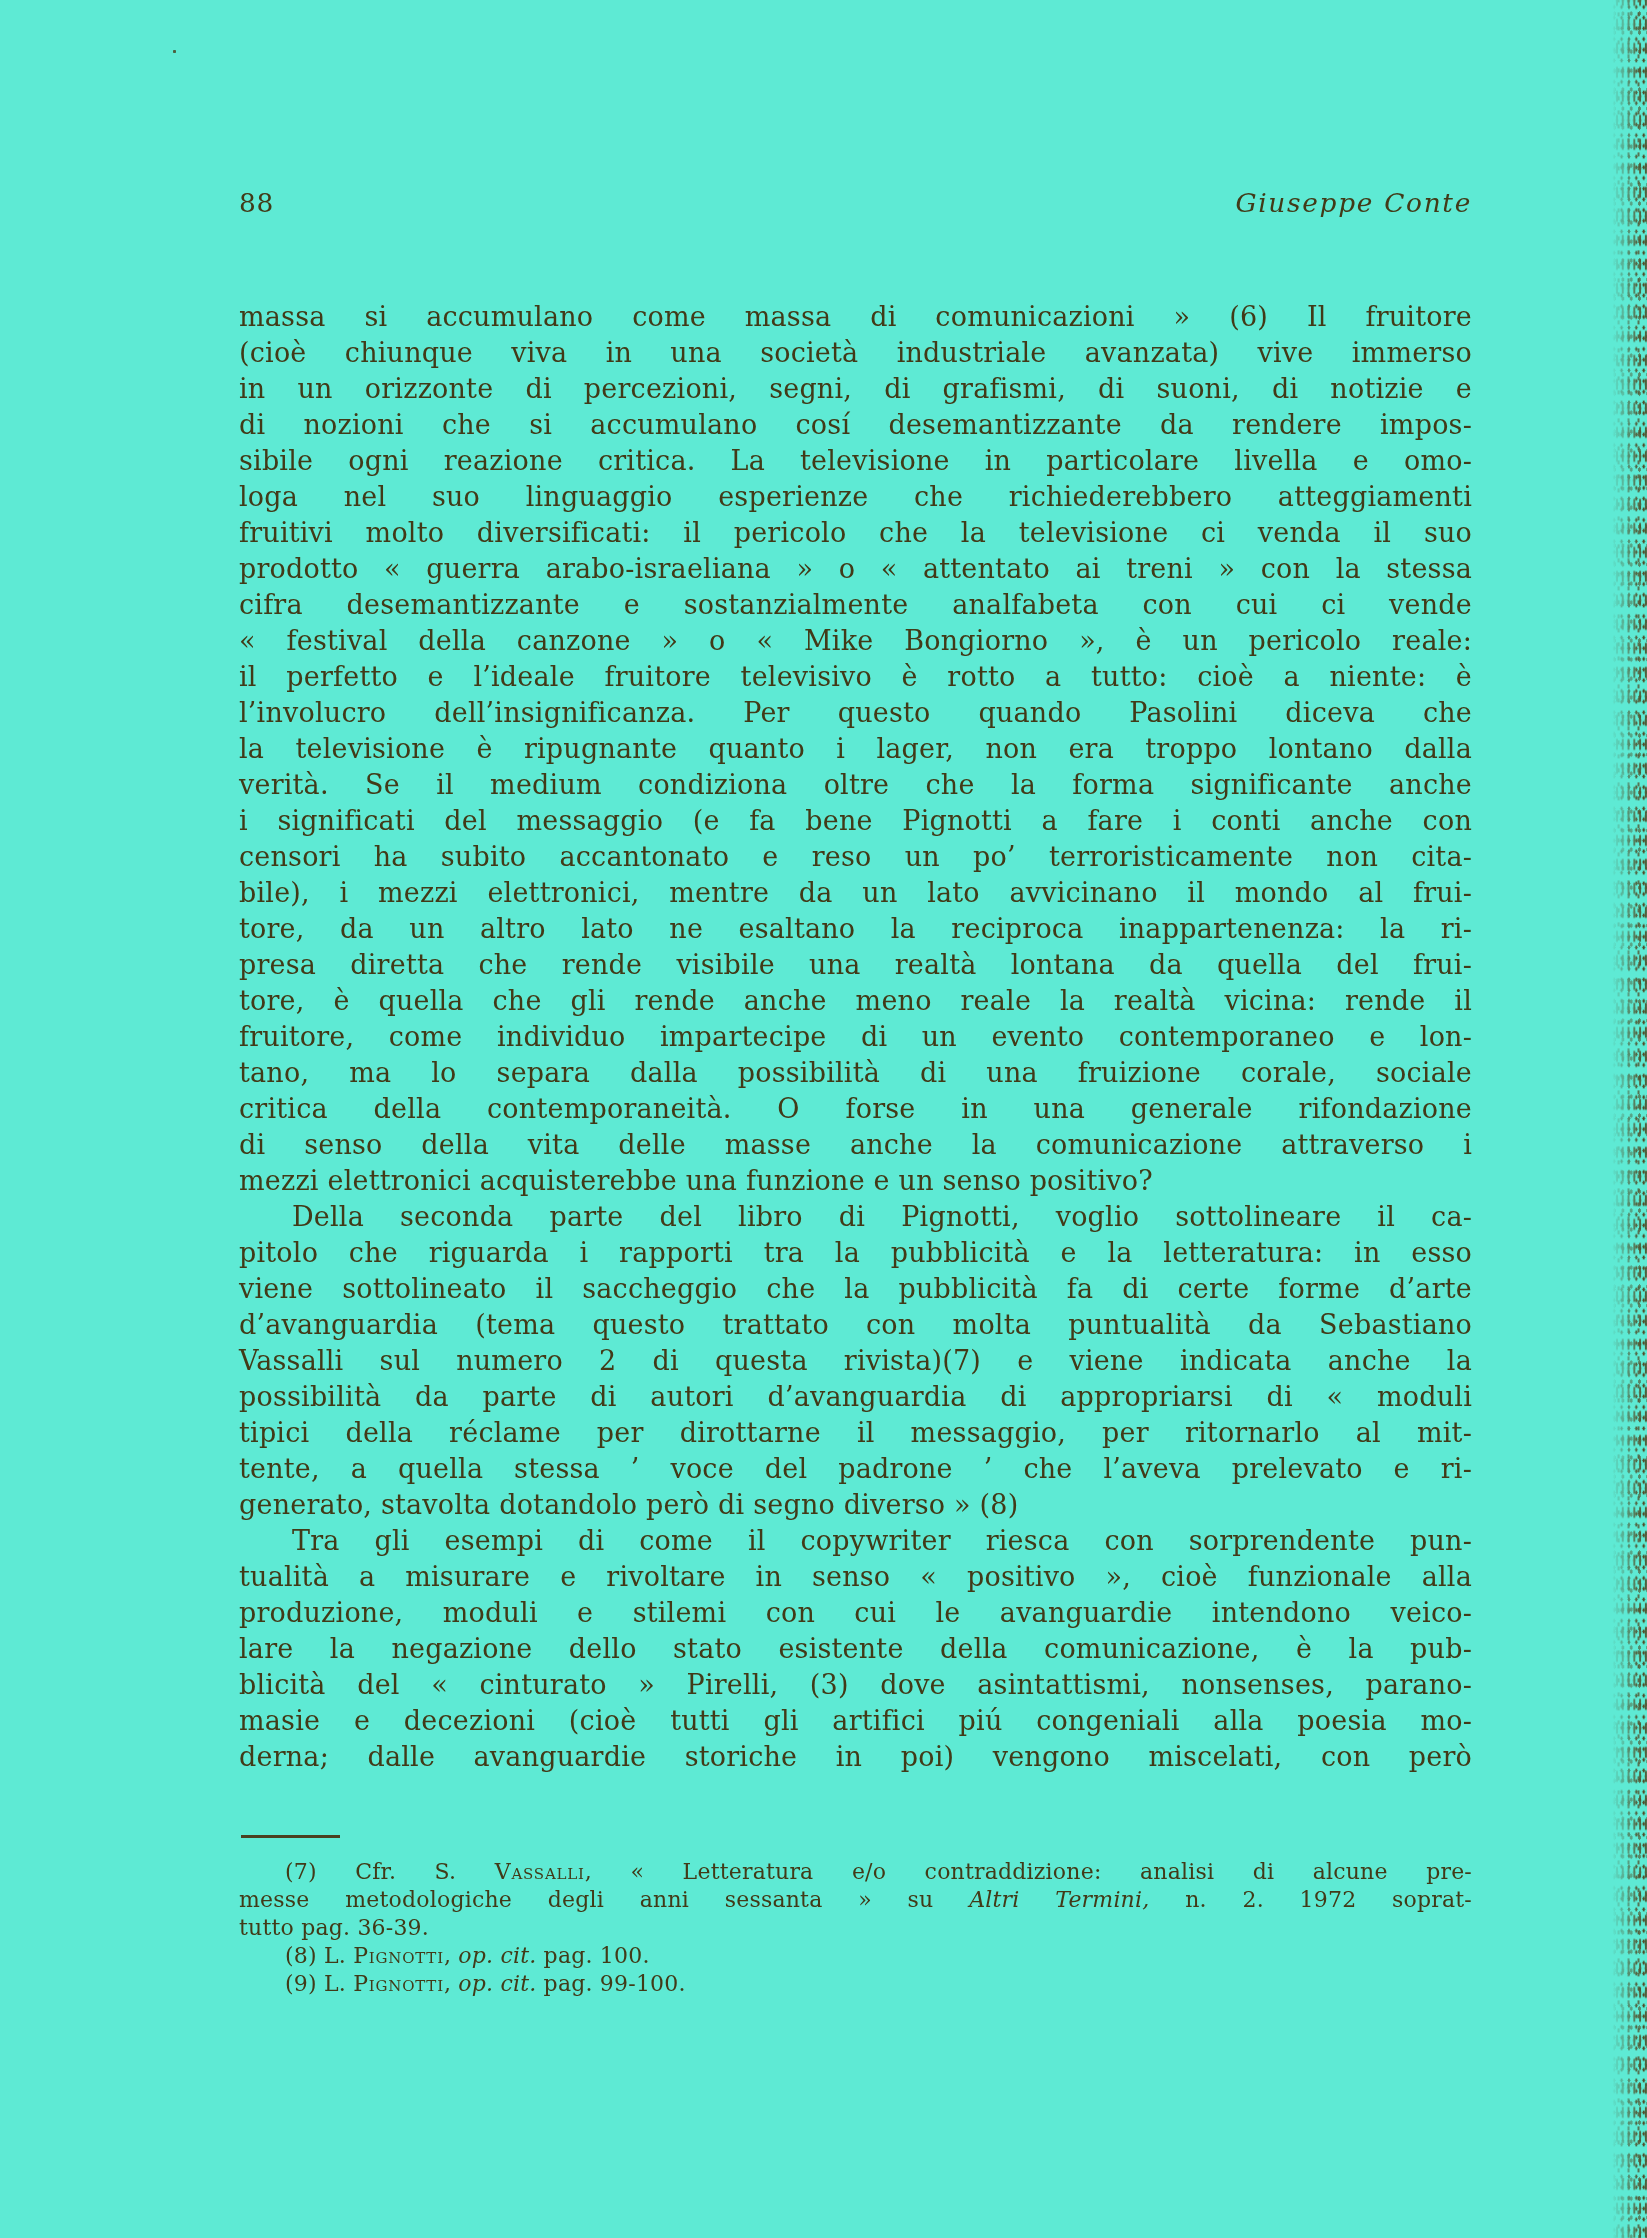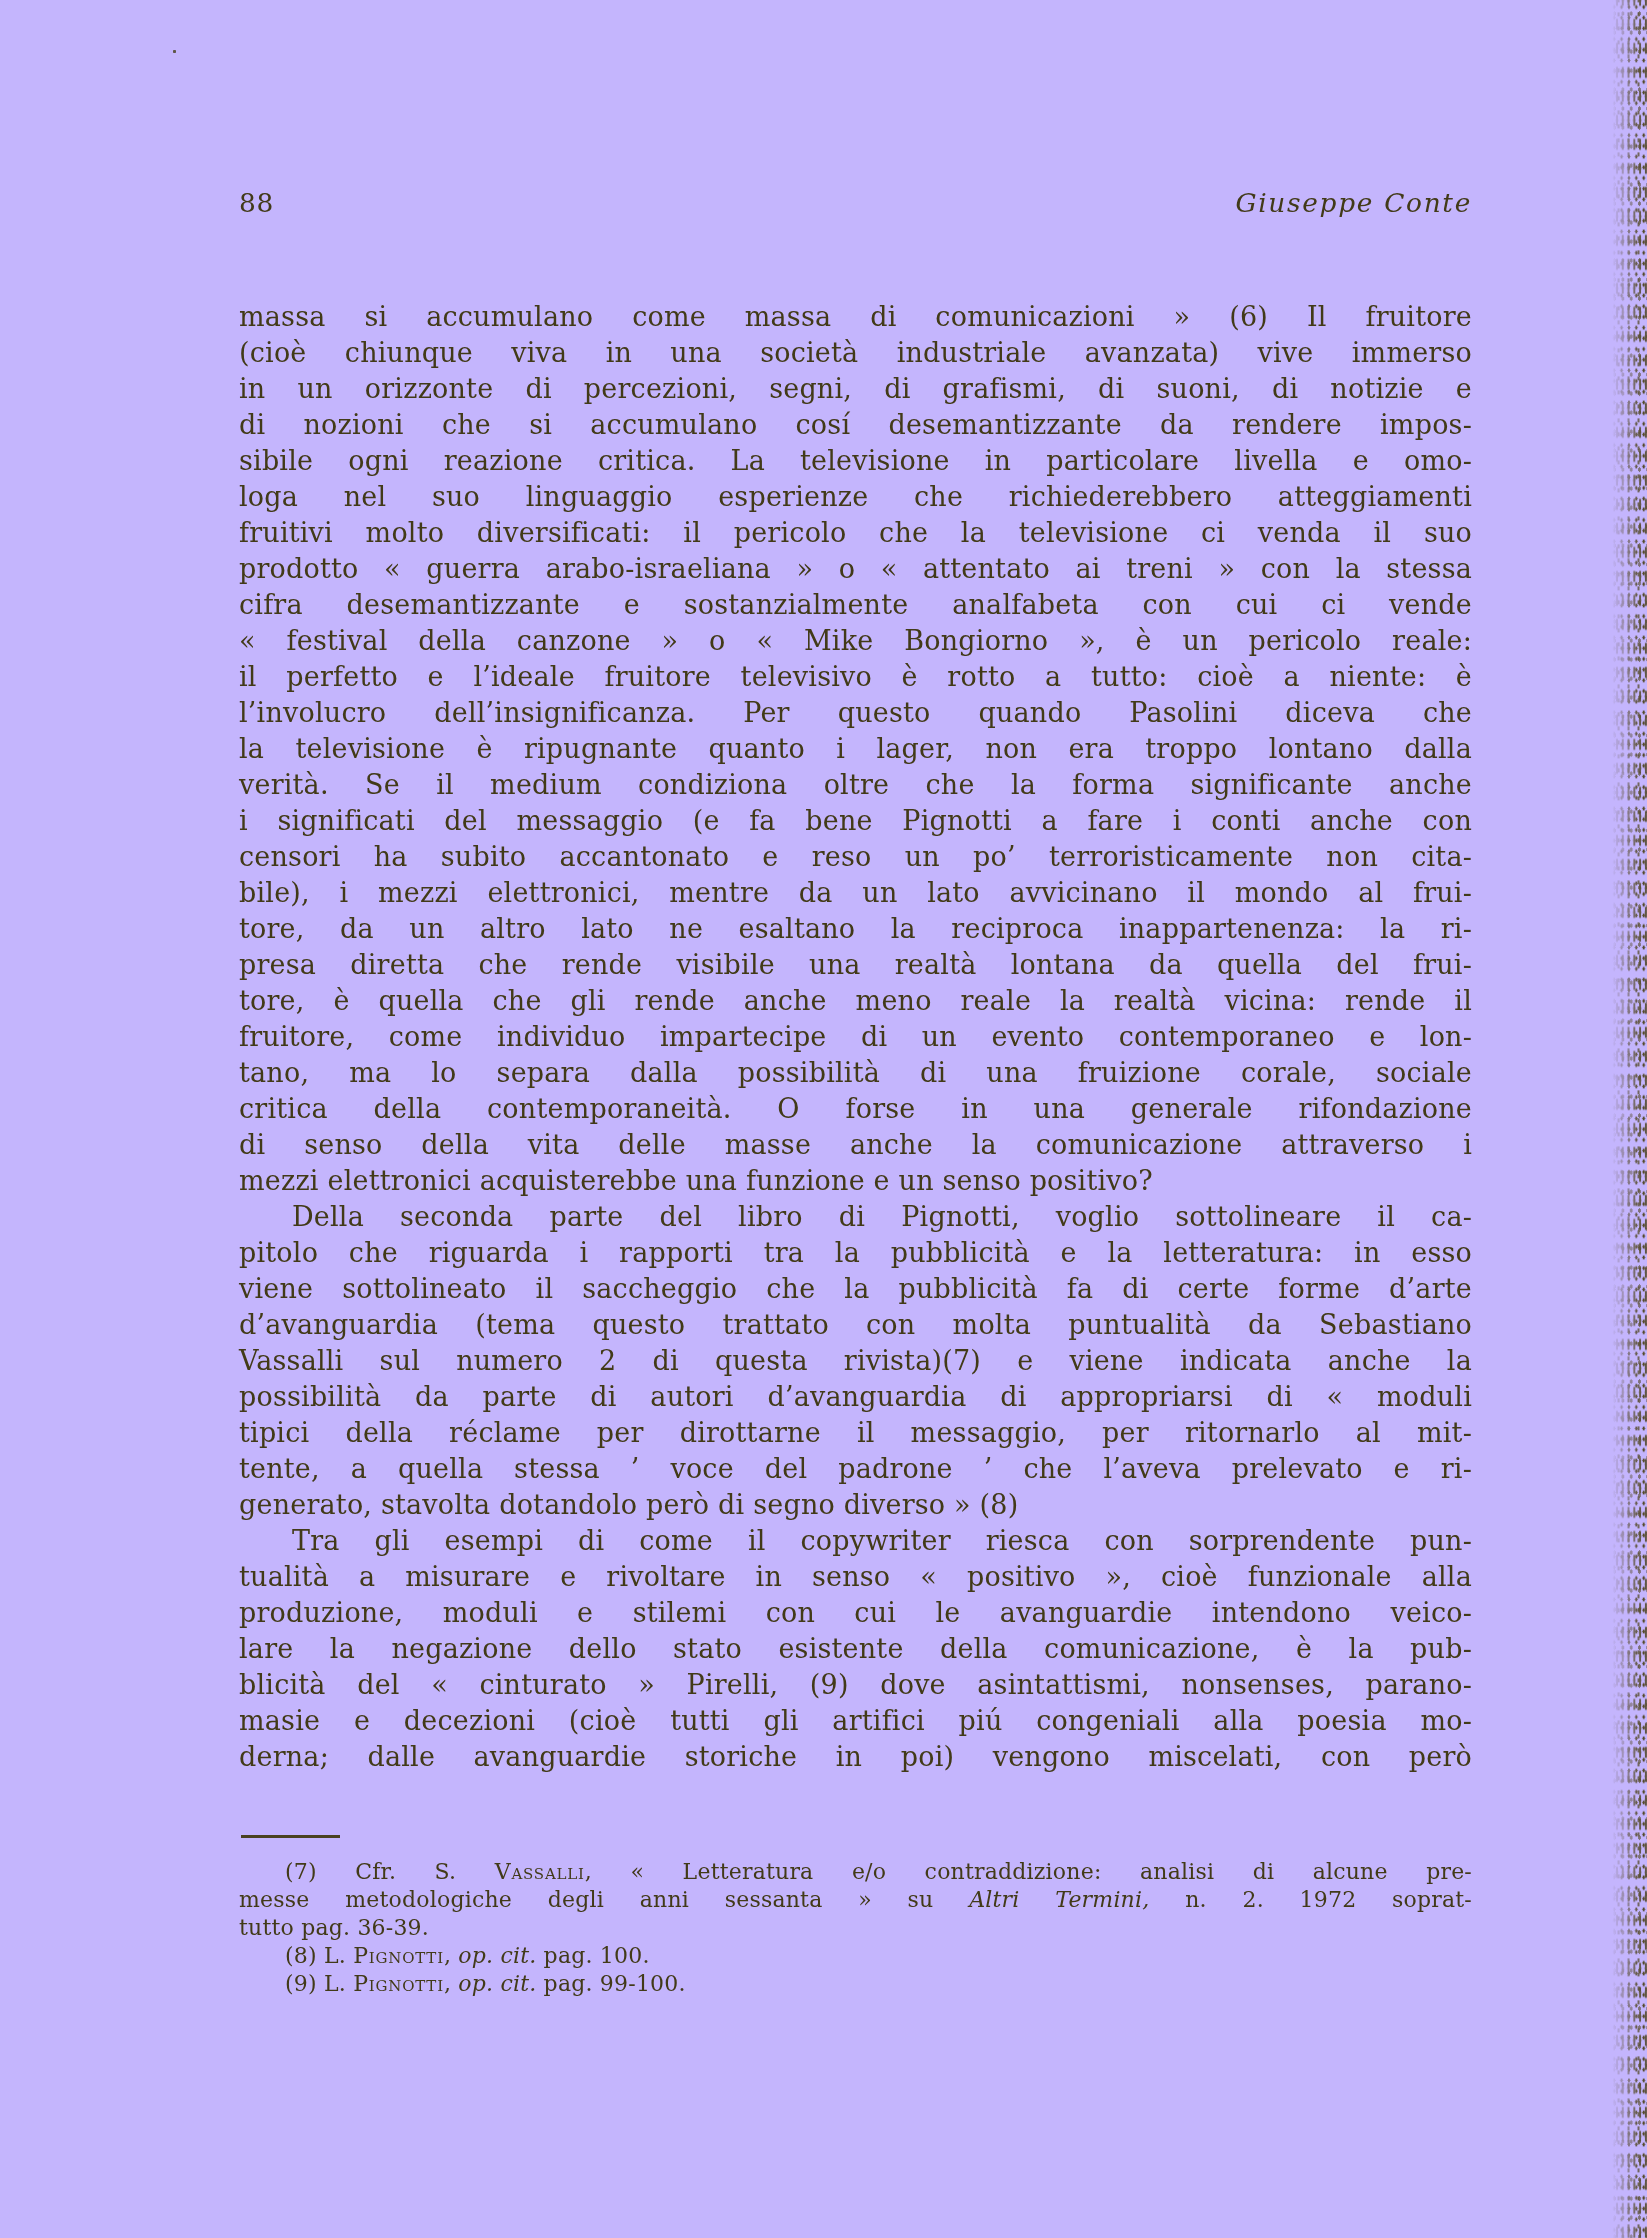--- a/index.html
+++ b/index.html
@@ -1,21 +1,21 @@
 <!DOCTYPE html>
 <html style="font-size:13.2px"><head>
 <meta charset="utf-8">
 <style>
   html, body { margin: 0; padding: 0; }
   body { background: #8a8a8a; }
   .page {
     position: relative;
     width: 1647px;
     height: 2239px;
-    background: #c4b5fd;
+    background: #5eead4;
     overflow: hidden;
     font-family: "DejaVu Serif", "Liberation Serif", serif;
     color: #423a18;
   }
   .running-head {
     position: absolute;
     left: 239px;
     width: 1233px;
     top: 168px;
     display: flex;
@@ -125,21 +125,21 @@
       <div class="line jl">d’avanguardia (tema questo trattato con molta puntualità da Sebastiano</div>
       <div class="line jl">Vassalli sul numero 2 di questa rivista)(7) e viene indicata anche la</div>
       <div class="line jl">possibilità da parte di autori d’avanguardia di appropriarsi di « moduli</div>
       <div class="line jl">tipici della réclame per dirottarne il messaggio, per ritornarlo al mit-</div>
       <div class="line jl">tente, a quella stessa ’ voce del padrone ’ che l’aveva prelevato e ri-</div>
       <div class="line">generato, stavolta dotandolo però di segno diverso » (8)</div>
       <div class="line jl ind">Tra gli esempi di come il copywriter riesca con sorprendente pun-</div>
       <div class="line jl">tualità a misurare e rivoltare in senso « positivo », cioè funzionale alla</div>
       <div class="line jl">produzione, moduli e stilemi con cui le avanguardie intendono veico-</div>
       <div class="line jl">lare la negazione dello stato esistente della comunicazione, è la pub-</div>
-      <div class="line jl">blicità del « cinturato » Pirelli, (9) dove asintattismi, nonsenses, parano-</div>
+      <div class="line jl">blicità del « cinturato » Pirelli, (3) dove asintattismi, nonsenses, parano-</div>
       <div class="line jl">masie e decezioni (cioè tutti gli artifici piú congeniali alla poesia mo-</div>
       <div class="line jl">derna; dalle avanguardie storiche in poi) vengono miscelati, con però</div>
     </div>
 
   <div class="fn-rule"></div>
 
   <div class="footnotes">
       <div class="fn-line jl ind"><span class="n">(7) Cfr. S. </span><span class="sc">Vassalli</span><span class="n">, « Letteratura e/o contraddizione: analisi di alcune pre-</span></div>
       <div class="fn-line jl"><span class="n">messe metodologiche degli anni sessanta » su </span><span class="i">Altri Termini,</span><span class="n"> n. 2. 1972 soprat-</span></div>
       <div class="fn-line"><span class="n">tutto pag. 36-39.</span></div>

